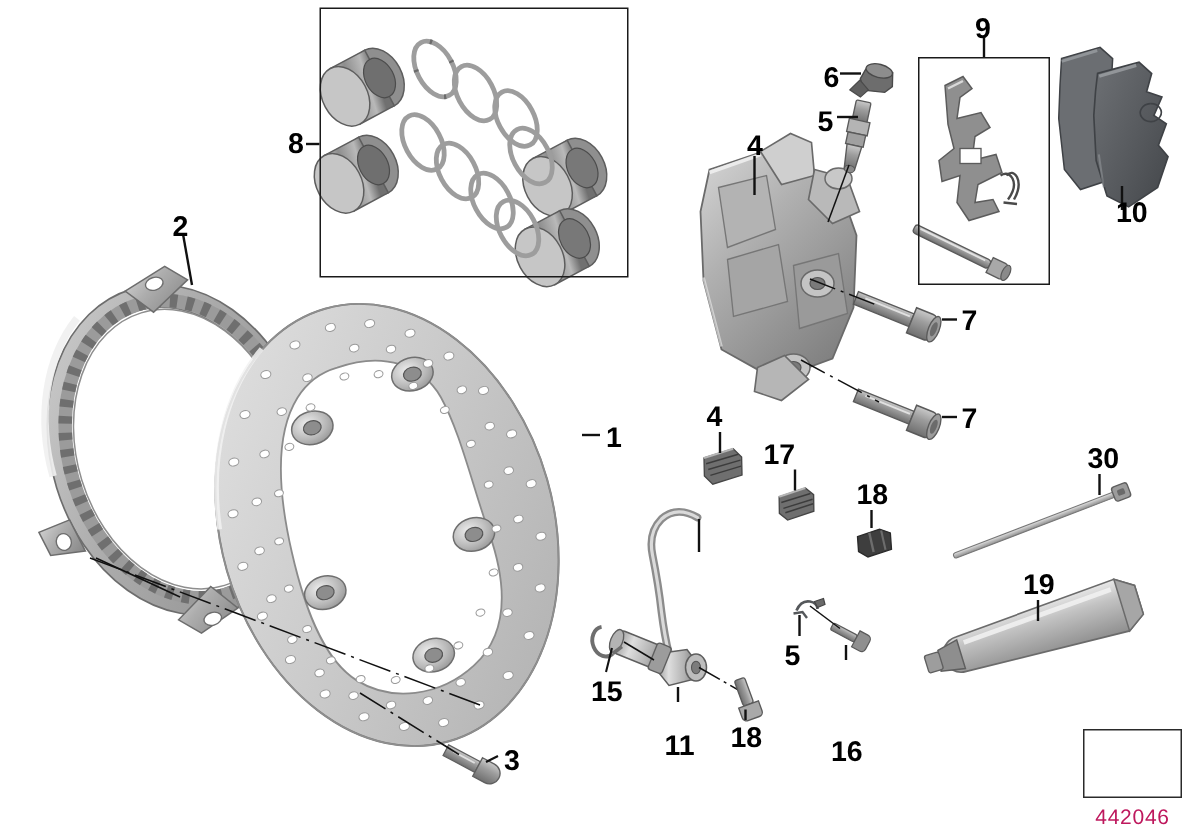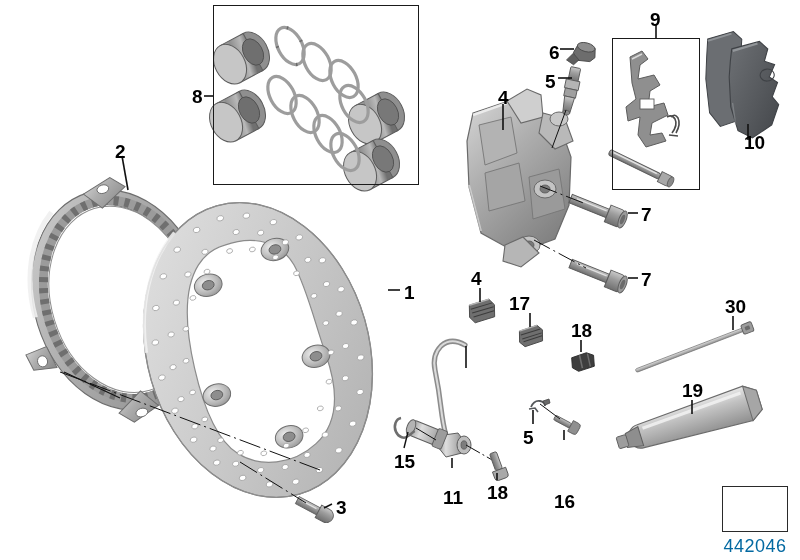--- a/index.html
+++ b/index.html
@@ -17,23 +17,23 @@
     font-weight:bold;
     font-size:19px;
     color:#000;
     line-height:1;
     white-space:nowrap;
     user-select:none;
   }
   .diagno{
     position:absolute;
     font-family:"Liberation Sans", sans-serif;
-    font-size:18px;
+    font-size:14px;
     letter-spacing:.5px;
-    color:#0369a1;
+    color:#be185d;
   }
   .kitbox{
     position:absolute;
     border:1.6px solid #1a1a1a;
     background:transparent;
     box-sizing:border-box;
   }
   .arrowbox{
     position:absolute;
     border:1.2px solid #2a2a2a;

